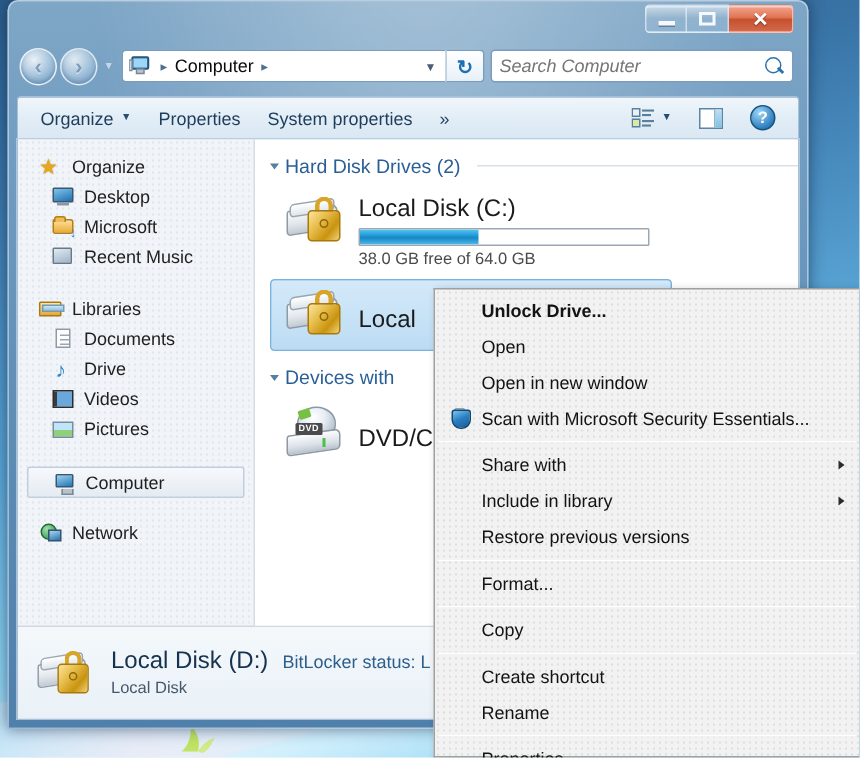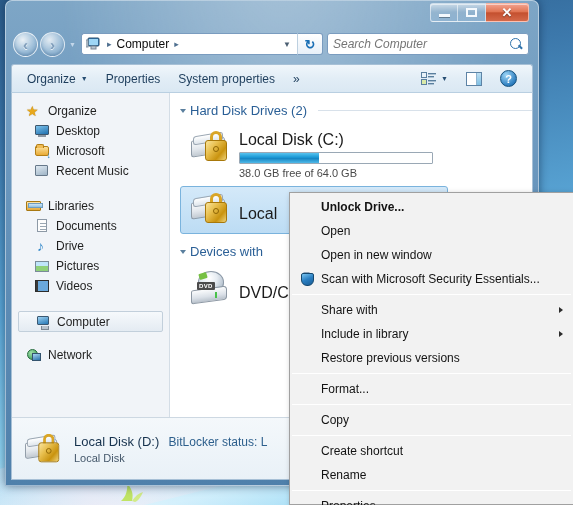--- a/index.html
+++ b/index.html
@@ -158,21 +158,21 @@
   .bar{ width:194px; height:12px; background:#ffffff; border:1px solid #9aa8b5; border-radius:1px; overflow:hidden;}
   .barfill{ height:100%; background:linear-gradient(180deg,#58c3ef 0%,#1c9ad6 42%,#1787c4 55%,#4fb9e8 100%); }
   .dfree{ font-size:11px; color:#4a4a4a; margin-top:3px; }
   .sectiongap{ height:10px; }
   
   .details{
     flex:none; height:62px; border-top:1px solid #cdd8e2;
     background:linear-gradient(180deg,#f4f8fb,#e9f1f7);
     display:flex; align-items:center; gap:10px; padding:0 12px;
   }
-  .dtitle{ font-size:13px; color:#16324e; }
+  .dtitle{ font-size:16px; color:#16324e; }
   .dstatus{ font-size:12px; color:#2d5f8c; }
   .dsub{ font-size:11px; color:#45586b; margin-top:3px; }
   
   .ctxmenu{
     position:absolute; left:289px; top:192px; width:284px; height:313px;
     background:#f2f2f2; border:1px solid #a0a0a0;
     border-right:none;
     box-shadow:2px 2px 6px rgba(0,0,0,.28);
     padding:2px 0; z-index:50;
     background-image:radial-gradient(rgba(205,205,205,.55) .6px, transparent .6px);
@@ -409,29 +409,29 @@
             <span>Documents</span>
           </div>
           <div class="nprow">
             <span class="ic">
                 <i class="ic-music">♪</i>
               </span>
             <span>Drive</span>
           </div>
           <div class="nprow">
             <span class="ic">
+                <i class="ic-vid"></i>
+              </span>
+            <span>Videos</span>
+          </div>
+          <div class="nprow">
+            <span class="ic">
                 <i class="ic-pic"></i>
               </span>
             <span>Pictures</span>
-          </div>
-          <div class="nprow">
-            <span class="ic">
-                <i class="ic-vid"></i>
-              </span>
-            <span>Videos</span>
           </div>
         </div>
 
         <div class="npgap"></div>
 
         <div class="nprow selected">
           <span class="ic">
               <i class="ic-comp"></i>
             </span>
           <span>Computer</span>

